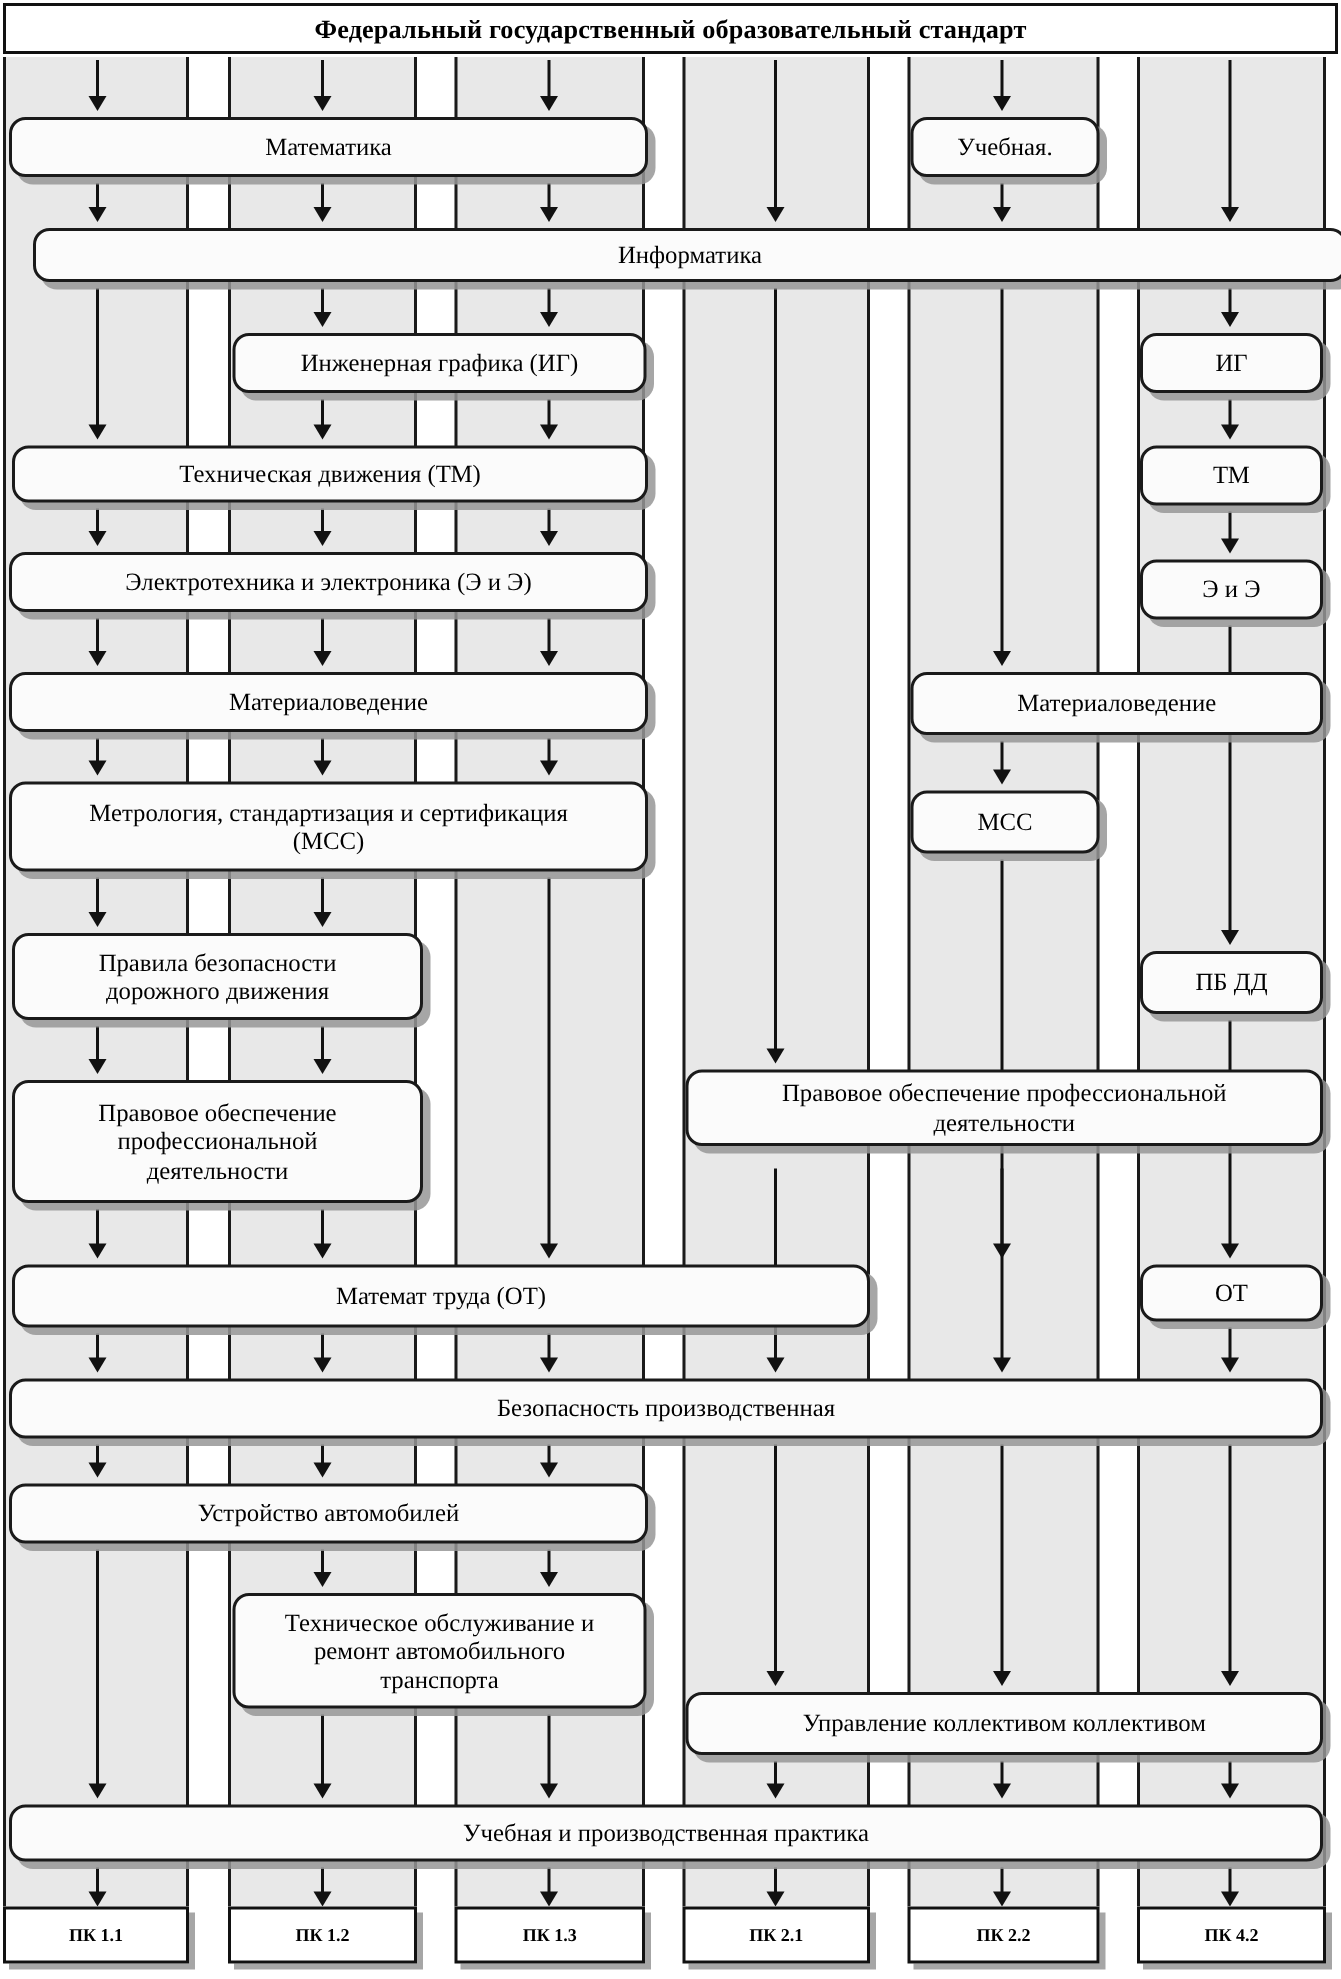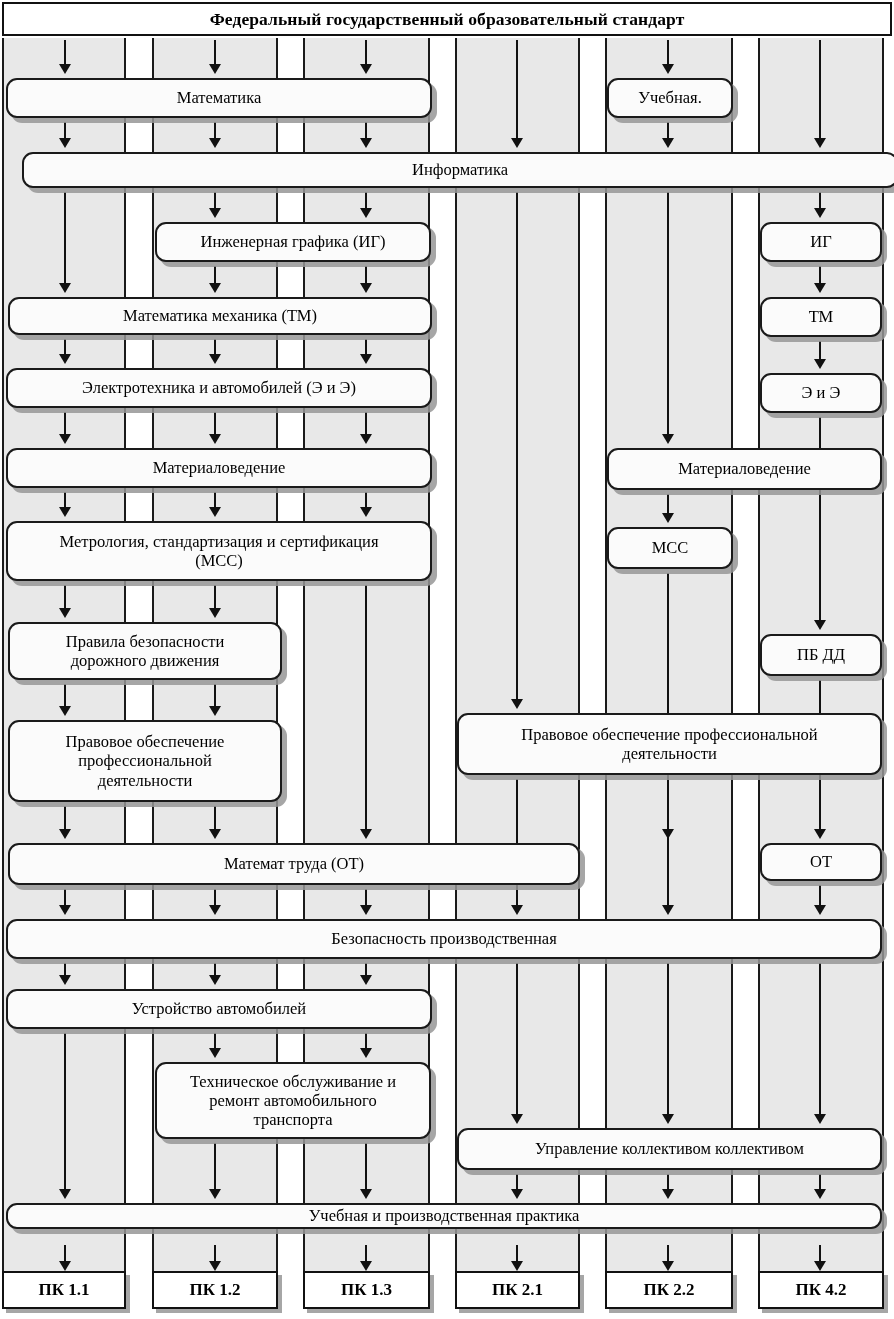--- a/index.html
+++ b/index.html
@@ -68,21 +68,21 @@
     letter-spacing: .1px;
   }
 
   
   .pk {
     position: absolute;
     height: 38px;
     background: #ffffff;
     border: 2px solid #111111;
     display: flex; align-items: center; justify-content: center;
-    font-weight: bold; font-size: 17px;
+    font-weight: bold; font-size: 12px;
     box-shadow: 4px 4px 0 0 rgba(150,150,150,0.85);
   }
   .t2 { line-height: 1.16; }
 </style>
 </head>
 <body>
 
 <div id="canvas">
 
   <div id="lanes-layer">
@@ -245,27 +245,27 @@
       <div class="box" style="left: 22px; top: 152px; width: 876px; height: 36px;">
         <span class="t2">Информатика</span>
       </div>
       <div class="box" style="left: 155px; top: 222px; width: 276px; height: 40px;">
         <span class="t2">Инженерная графика (ИГ)</span>
       </div>
       <div class="box" style="left: 760px; top: 222px; width: 122px; height: 40px;">
         <span class="t2">ИГ</span>
       </div>
       <div class="box" style="left: 8px; top: 297px; width: 424px; height: 38px;">
-        <span class="t2">Математика механика (ТМ)</span>
+        <span class="t2">Техническая движения (ТМ)</span>
       </div>
       <div class="box" style="left: 760px; top: 297px; width: 122px; height: 40px;">
         <span class="t2">ТМ</span>
       </div>
       <div class="box" style="left: 6px; top: 368px; width: 426px; height: 40px;">
-        <span class="t2">Электротехника и автомобилей (Э и Э)</span>
+        <span class="t2">Электротехника и электроника (Э и Э)</span>
       </div>
       <div class="box" style="left: 760px; top: 373px; width: 122px; height: 40px;">
         <span class="t2">Э и Э</span>
       </div>
       <div class="box" style="left: 6px; top: 448px; width: 426px; height: 40px;">
         <span class="t2">Материаловедение</span>
       </div>
       <div class="box" style="left: 607px; top: 448px; width: 275px; height: 42px;">
         <span class="t2">Материаловедение</span>
       </div>
@@ -277,42 +277,42 @@
       </div>
       <div class="box" style="left: 8px; top: 622px; width: 274px; height: 58px;">
         <span class="t2">Правила безопасности<br>дорожного движения</span>
       </div>
       <div class="box" style="left: 760px; top: 634px; width: 122px; height: 42px;">
         <span class="t2">ПБ ДД</span>
       </div>
       <div class="box" style="left: 8px; top: 720px; width: 274px; height: 82px;">
         <span class="t2">Правовое обеспечение<br>профессиональной<br>деятельности</span>
       </div>
-      <div class="box" style="left: 457px; top: 713px; width: 425px; height: 62px;">
+      <div class="box" style="left: 457px; top: 713px; width: 425px; height: 51px;">
         <span class="t2">Правовое обеспечение профессиональной<br>деятельности</span>
       </div>
       <div class="box" style="left: 8px; top: 843px; width: 572px; height: 42px;">
         <span class="t2">Математ труда (ОТ)</span>
       </div>
       <div class="box" style="left: 760px; top: 843px; width: 122px; height: 38px;">
         <span class="t2">ОТ</span>
       </div>
       <div class="box" style="left: 6px; top: 919px; width: 876px; height: 40px;">
         <span class="t2">Безопасность производственная</span>
       </div>
       <div class="box" style="left: 6px; top: 989px; width: 426px; height: 40px;">
         <span class="t2">Устройство автомобилей</span>
       </div>
       <div class="box" style="left: 155px; top: 1062px; width: 276px; height: 77px;">
         <span class="t2">Техническое обслуживание и<br>ремонт автомобильного<br>транспорта</span>
       </div>
       <div class="box" style="left: 457px; top: 1128px; width: 425px; height: 42px;">
         <span class="t2">Управление коллективом коллективом</span>
       </div>
-      <div class="box" style="left: 6px; top: 1203px; width: 876px; height: 26px;">
+      <div class="box" style="left: 6px; top: 1203px; width: 876px; height: 38px;">
         <span class="t2">Учебная и производственная практика</span>
       </div>
     </div>
 
   <div id="pk-layer">
       <div class="pk" style="left: 2px; top: 1271px; width: 124px;">
         <span>ПК 1.1</span>
       </div>
       <div class="pk" style="left: 152px; top: 1271px; width: 126px;">
         <span>ПК 1.2</span>

